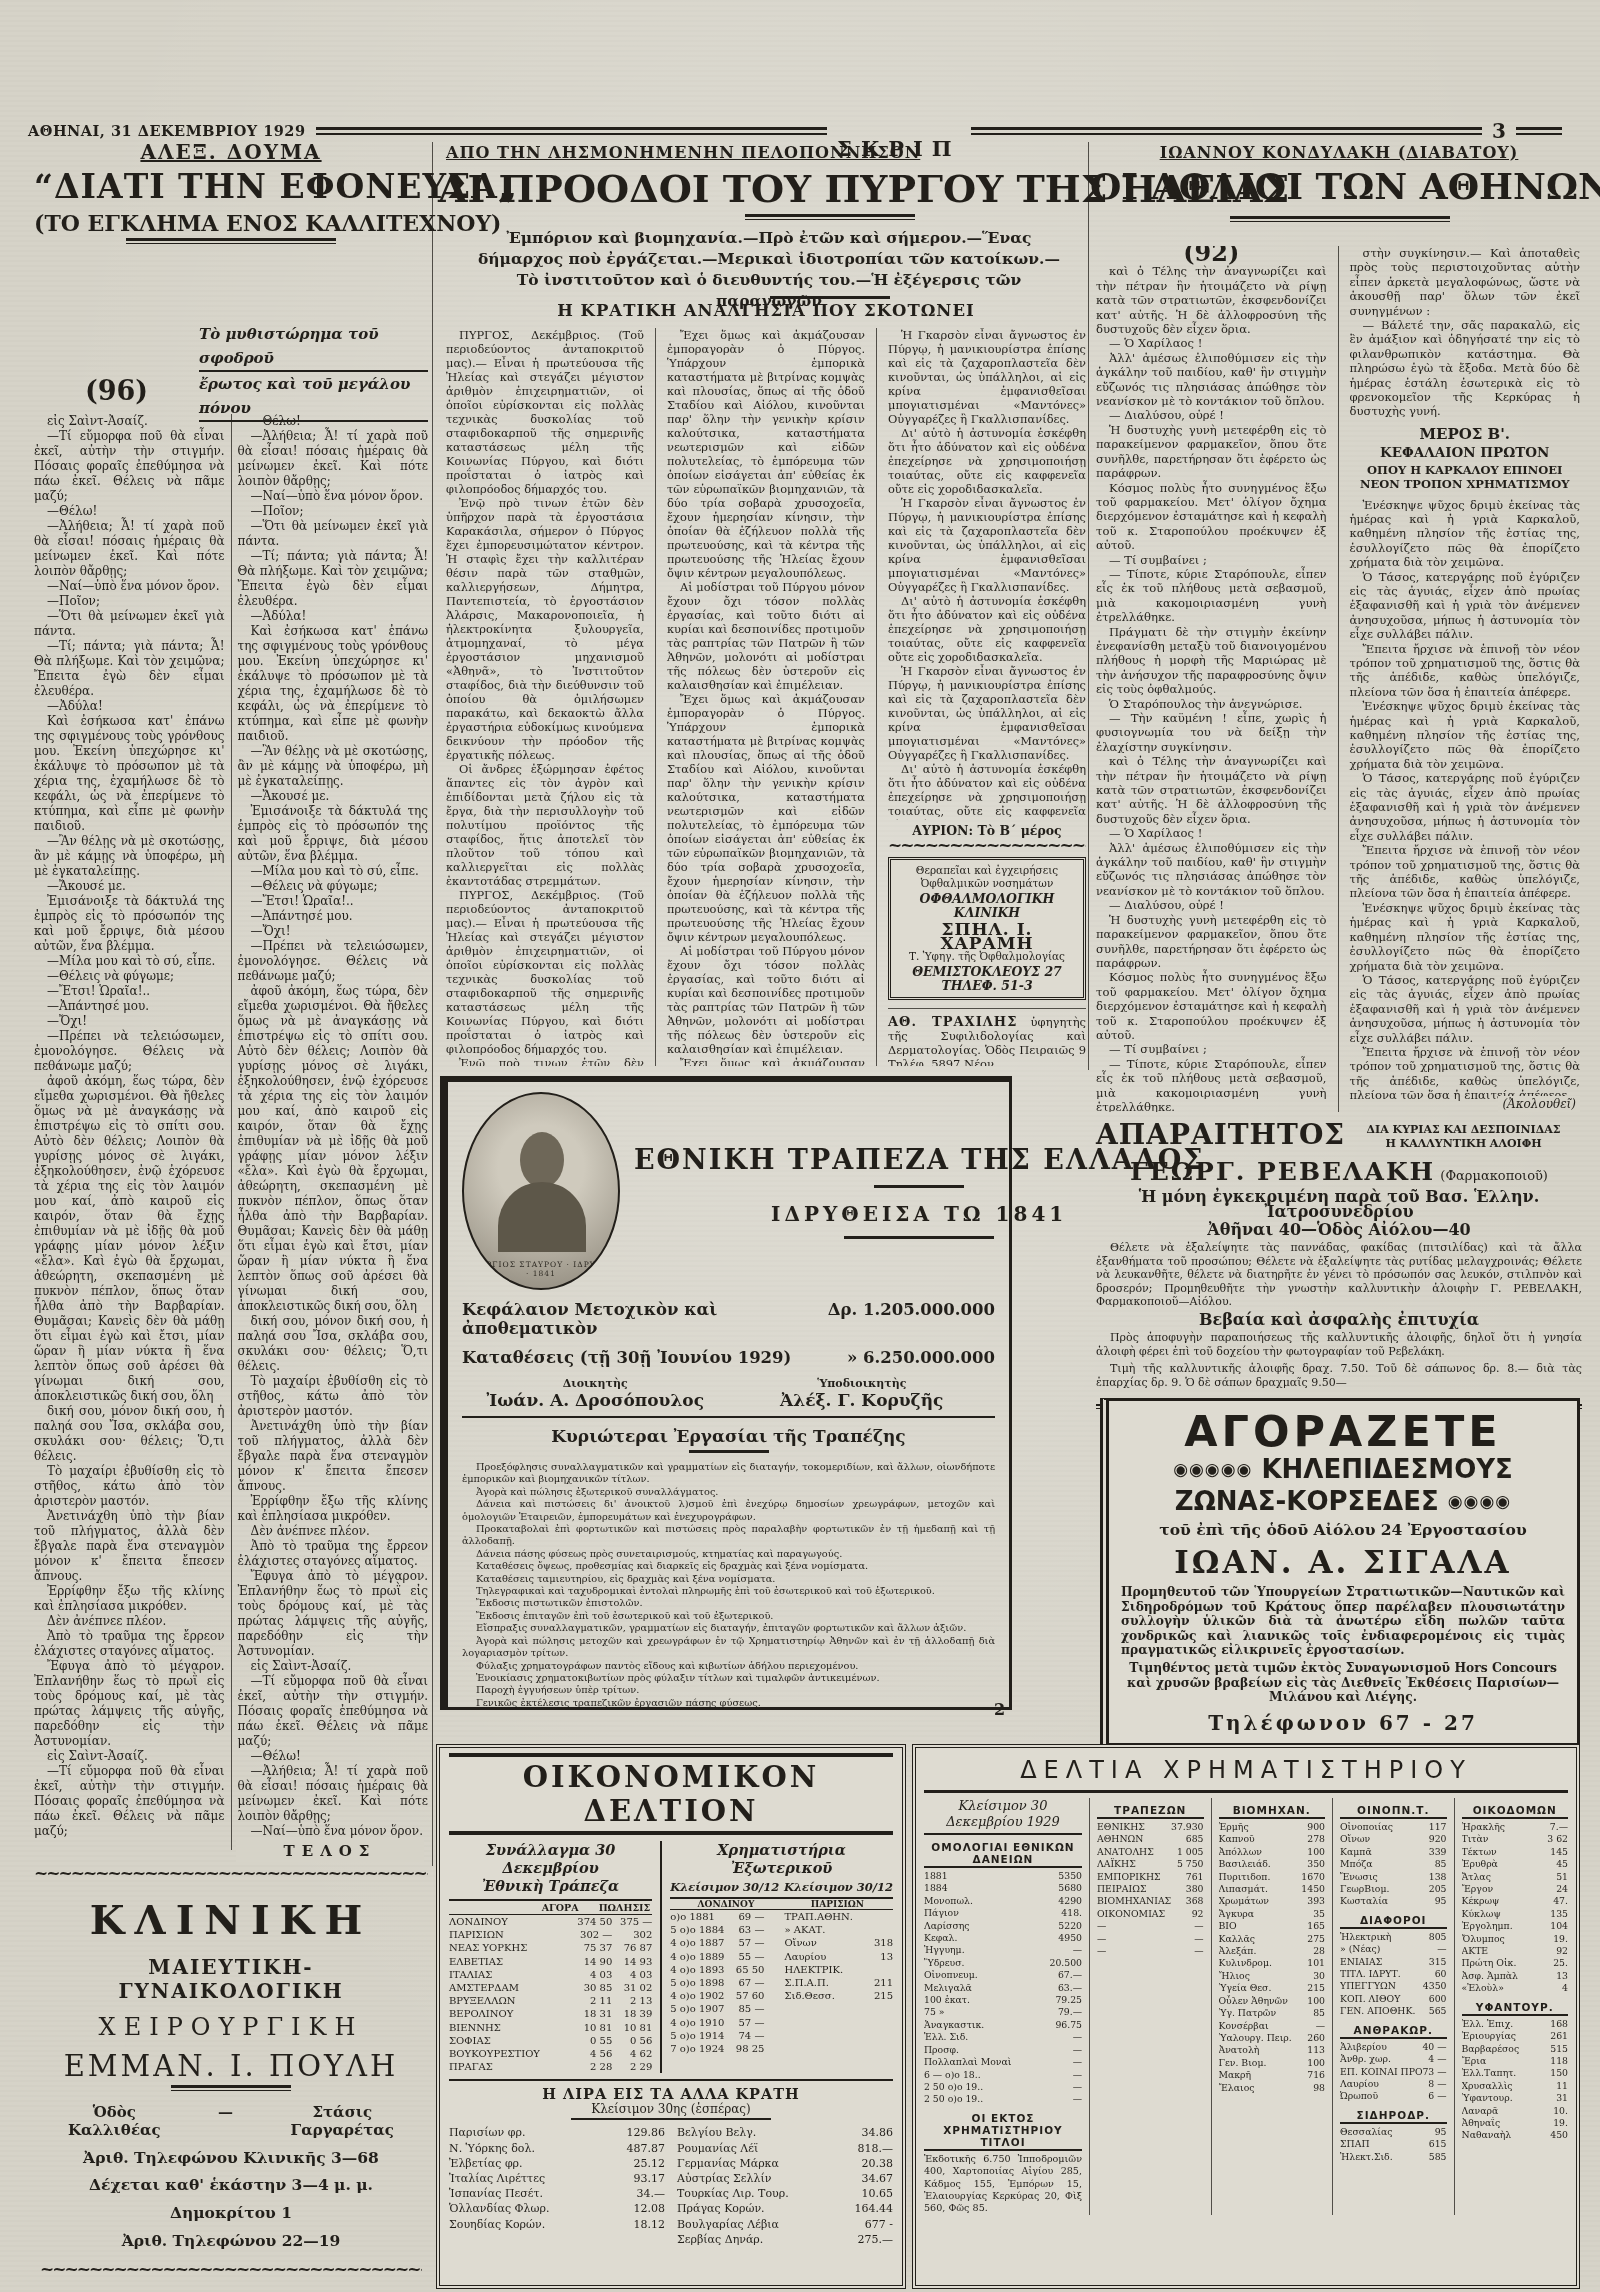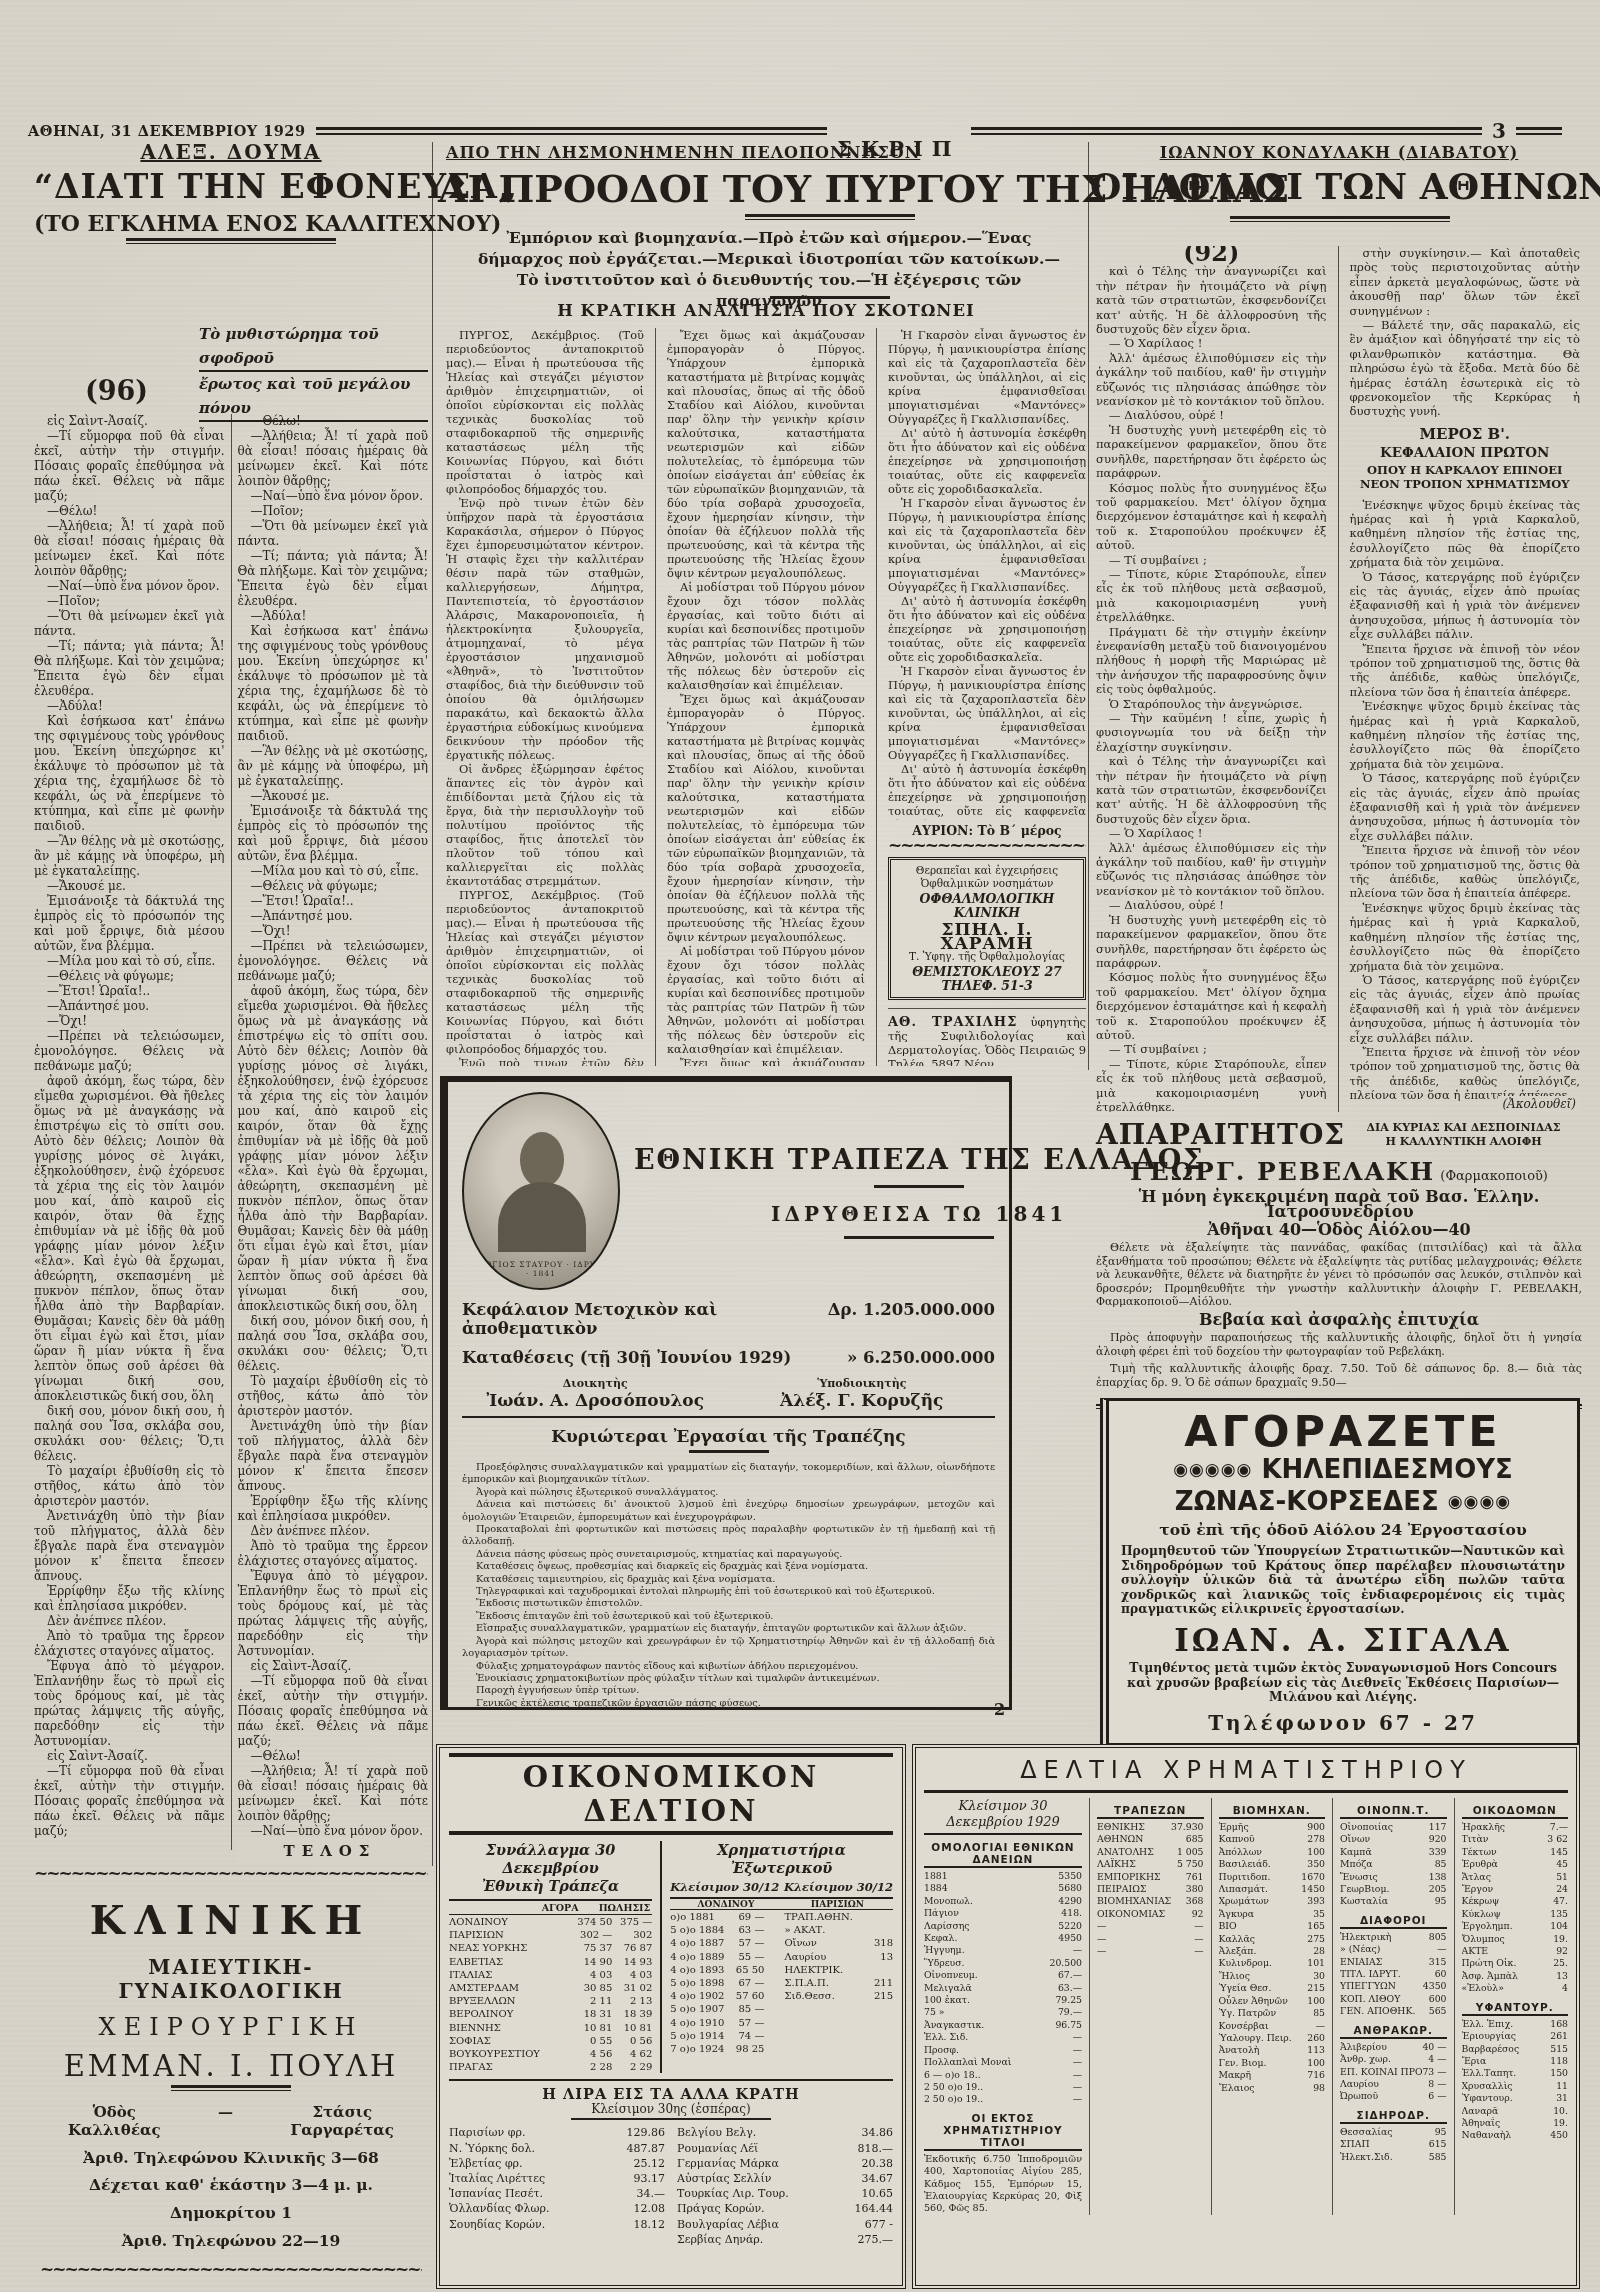--- a/index.html
+++ b/index.html
@@ -147,21 +147,21 @@
   .acol{flex:1;height:100%;overflow:hidden;font-size:11.6px;line-height:14.4px;text-align:justify;position:relative;}
   .acol+.acol{border-left:1px solid var(--ink-soft);padding-left:11px;margin-left:11px;}
   #a92{font-size:24px;font-weight:bold;text-align:center;margin-bottom:4px;}
   .part-h1{font-size:15px;font-weight:bold;text-align:center;margin-top:8px;}
   .part-h2{font-size:13.5px;font-weight:bold;text-align:center;margin-top:4px;}
   .part-h3{font-size:11.5px;font-weight:bold;text-align:center;margin:3px 0 6px;}
   #akolouthei{position:absolute;right:0;bottom:0;background:var(--paper);font-style:italic;font-size:12px;padding:1px 4px;}
 
   
   #revelaki{left:1096px;top:1118px;width:486px;}
-  #rev-head{display:flex;align-items:center;}
+  #rev-head{display:flex;align-items:flex-end;}
   #rev-head .big{font-size:28px;font-weight:bold;letter-spacing:1px;white-space:nowrap;}
   #rev-head .side{flex:1;text-align:center;font-size:11px;font-weight:bold;line-height:14px;}
   #rev-name-row{text-align:center;margin-top:6px;}
   #rev-name{font-size:25px;font-weight:bold;letter-spacing:2px;}
   #rev-suffix{font-size:13px;}
   .rev-line{text-align:center;font-size:16px;font-weight:bold;line-height:15px;margin-top:3px;}
   .rev-para{font-size:11px;line-height:13.6px;text-align:justify;margin-top:4px;text-indent:14px;}
   #rev-orn{display:flex;align-items:center;margin-top:8px;}
   #rev-orn .line{flex:1;height:5px;border-top:2px solid var(--ink);border-bottom:1px solid var(--ink);}
   #rev-orn .dia{font-size:15px;letter-spacing:2px;padding:0 8px;}
@@ -481,22 +481,22 @@
     <div id="sig-buy" data-bind="sigala_ad.buy">ΑΓΟΡΑΖΕΤΕ</div>
     <div class="sig-row">
       <span class="ros" data-bind="ornaments.rosettes5">◉◉◉◉◉</span>
       <span data-bind="sigala_ad.line1">ΚΗΛΕΠΙΔΕΣΜΟΥΣ</span>
     </div>
     <div class="sig-row">
       <span data-bind="sigala_ad.line2">ΖΩΝΑΣ-ΚΟΡΣΕΔΕΣ</span>
       <span class="ros" data-bind="ornaments.rosettes4">◉◉◉◉</span>
     </div>
     <div id="sig-factory" data-bind="sigala_ad.factory">τοῦ ἐπὶ τῆς ὁδοῦ Αἰόλου 24 Ἐργοστασίου</div>
+    <div id="sig-name" data-bind="sigala_ad.name">ΙΩΑΝ. Α. ΣΙΓΑΛΑ</div>
     <div id="sig-body" data-bind="sigala_ad.body">Προμηθευτοῦ τῶν Ὑπουργείων Στρατιωτικῶν—Ναυτικῶν καὶ Σιδηροδρόμων τοῦ Κράτους ὅπερ παρέλαβεν πλουσιωτάτην συλλογὴν ὑλικῶν διὰ τὰ ἀνωτέρω εἴδη πωλῶν ταῦτα χονδρικῶς καὶ λιανικῶς τοῖς ἐνδιαφερομένοις εἰς τιμὰς πραγματικῶς εἰλικρινεῖς ἐργοστασίων.</div>
-    <div id="sig-name" data-bind="sigala_ad.name">ΙΩΑΝ. Α. ΣΙΓΑΛΑ</div>
     <div id="sig-body2" data-bind="sigala_ad.body2">Τιμηθέντος μετὰ τιμῶν ἐκτὸς Συναγωνισμοῦ Hors Concours καὶ χρυσῶν βραβείων εἰς τὰς Διεθνεῖς Ἐκθέσεις Παρισίων—Μιλάνου καὶ Λιέγης.</div>
     <div id="sig-phone" data-bind="sigala_ad.phone">Τηλέφωνον 67 - 27</div>
     <div class="wave" style="margin-top:5px;" data-bind="ornaments.wave">~~~~~~~~~~~~~~~~~~~~~~~~~~~~~~~~~~~~~~~~~~~~~~~~~~~~~~~~~~~~</div>
   </div>
 
   <div class="abs" id="econ-box">
     <div id="econ-title" data-bind="econ.title">ΟΙΚΟΝΟΜΙΚΟΝ ΔΕΛΤΙΟΝ</div>
     <div id="econ-panels">
       <div class="panel">
         <div class="p-title" data-bind="econ.fx_title1">Συνάλλαγμα 30 Δεκεμβρίου</div>

